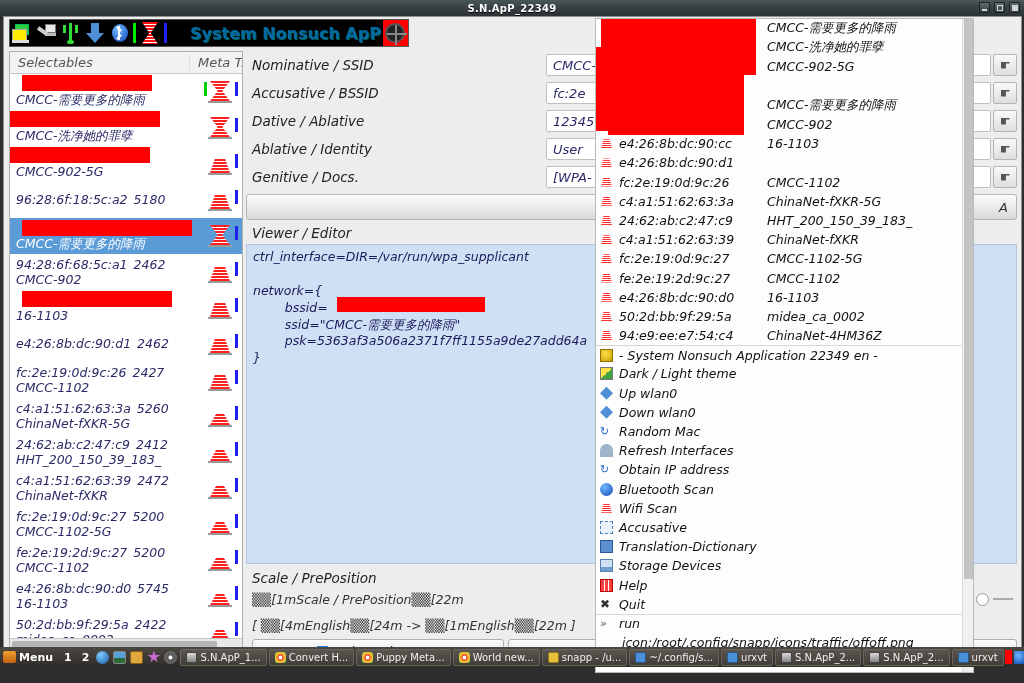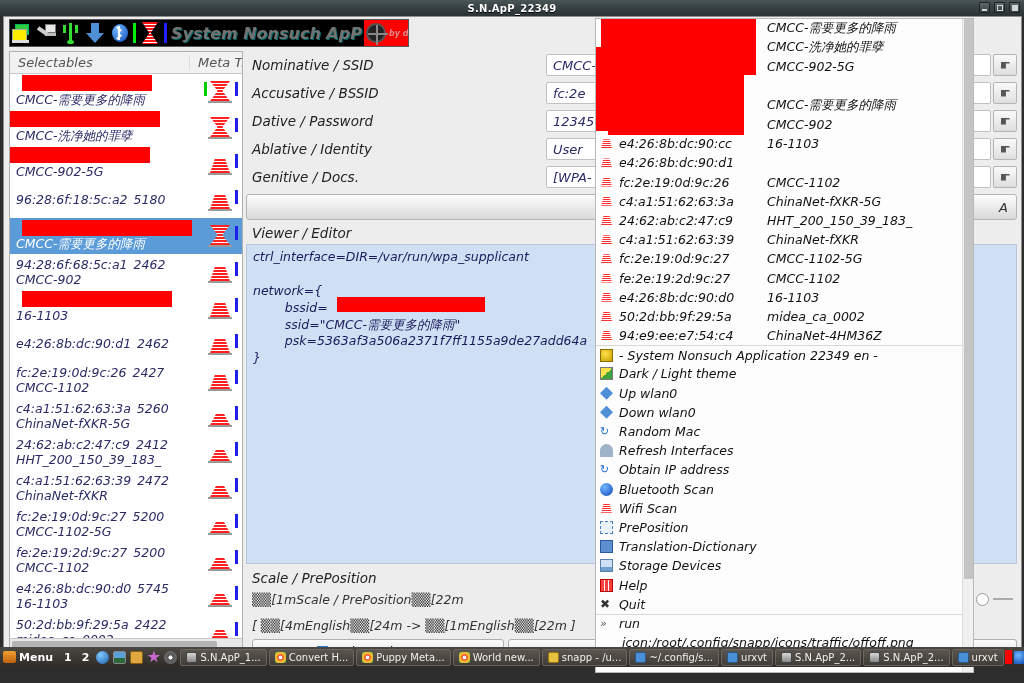--- a/index.html
+++ b/index.html
@@ -76,23 +76,23 @@
   #ico-bt .b4 { position:absolute; left:8px; top:15px; width:6px;height:2px;background:#fff;transform:rotate(-40deg); }
   .bar-green { width:3px;height:20px;background:#00ee00;flex:none;margin:0 3px; }
   .bar-blue { width:3px;height:20px;background:#2222ff;flex:none;margin:0 3px; }
   #ico-hourglass { width: 22px; height: 24px; position: relative; flex:none; }
   #ico-hourglass .hg {
     position:absolute; left:3px; top:1px; width:16px; height:22px;
     background: repeating-linear-gradient(to bottom, #ff1111 0 2px, #ffffff 2px 3px);
     clip-path: polygon(0 0, 100% 0, 55% 50%, 100% 100%, 0 100%, 45% 50%);
   }
   #banner-title {
-    color: #737373; font-size: 16px; font-style: italic; font-weight: bold;
+    color: #0369a1; font-size: 16px; font-weight: bold;
     font-family: "DejaVu Sans", sans-serif;
-    white-space: nowrap; margin: 0 2px 0 1px;
+    white-space: nowrap; margin: 0 2px 0 20px;
     text-shadow: 1px 1px 0 #066;
   }
   #banner-redzone {
     flex: 1; height: 28px; background: #ff0000; display:flex; align-items:center;
     position: relative; overflow:hidden;
   }
   #ico-globe { width:20px;height:20px;border-radius:50%;background:#222;border:2px solid #555;margin-left:2px;flex:none;position:relative; }
   #ico-globe::before { content:""; position:absolute;left:8px;top:0;width:2px;height:20px;background:#888; }
   #ico-globe::after { content:""; position:absolute;left:0;top:8px;width:20px;height:2px;background:#888; }
   #banner-copyright {
@@ -559,21 +559,21 @@
             </div>
           </div>
           <div class="form-row">
             <div class="form-label">Accusative / BSSID</div>
             <div class="form-input">fc:2e</div>
             <div class="form-drop">
               <div class="glyph"></div>
             </div>
           </div>
           <div class="form-row">
-            <div class="form-label">Dative / Password</div>
+            <div class="form-label">Dative / Ablative</div>
             <div class="form-input">12345</div>
             <div class="form-drop">
               <div class="glyph"></div>
             </div>
           </div>
           <div class="form-row">
             <div class="form-label">Ablative / Identity</div>
             <div class="form-input">User</div>
             <div class="form-drop">
               <div class="glyph"></div>
@@ -788,21 +788,21 @@
           <span>Bluetooth Scan</span>
         </div>
         <div class="pop-item">
           <span class="pop-ico pi-wifi">
             <div class="cone2"></div>
           </span>
           <span>Wifi Scan</span>
         </div>
         <div class="pop-item">
           <span class="pop-ico pi-shot"></span>
-          <span>PrePosition</span>
+          <span>Accusative</span>
         </div>
         <div class="pop-item">
           <span class="pop-ico pi-trans"></span>
           <span>Translation-Dictionary</span>
         </div>
         <div class="pop-item">
           <span class="pop-ico pi-storage"></span>
           <span>Storage Devices</span>
         </div>
         <div class="pop-item">

